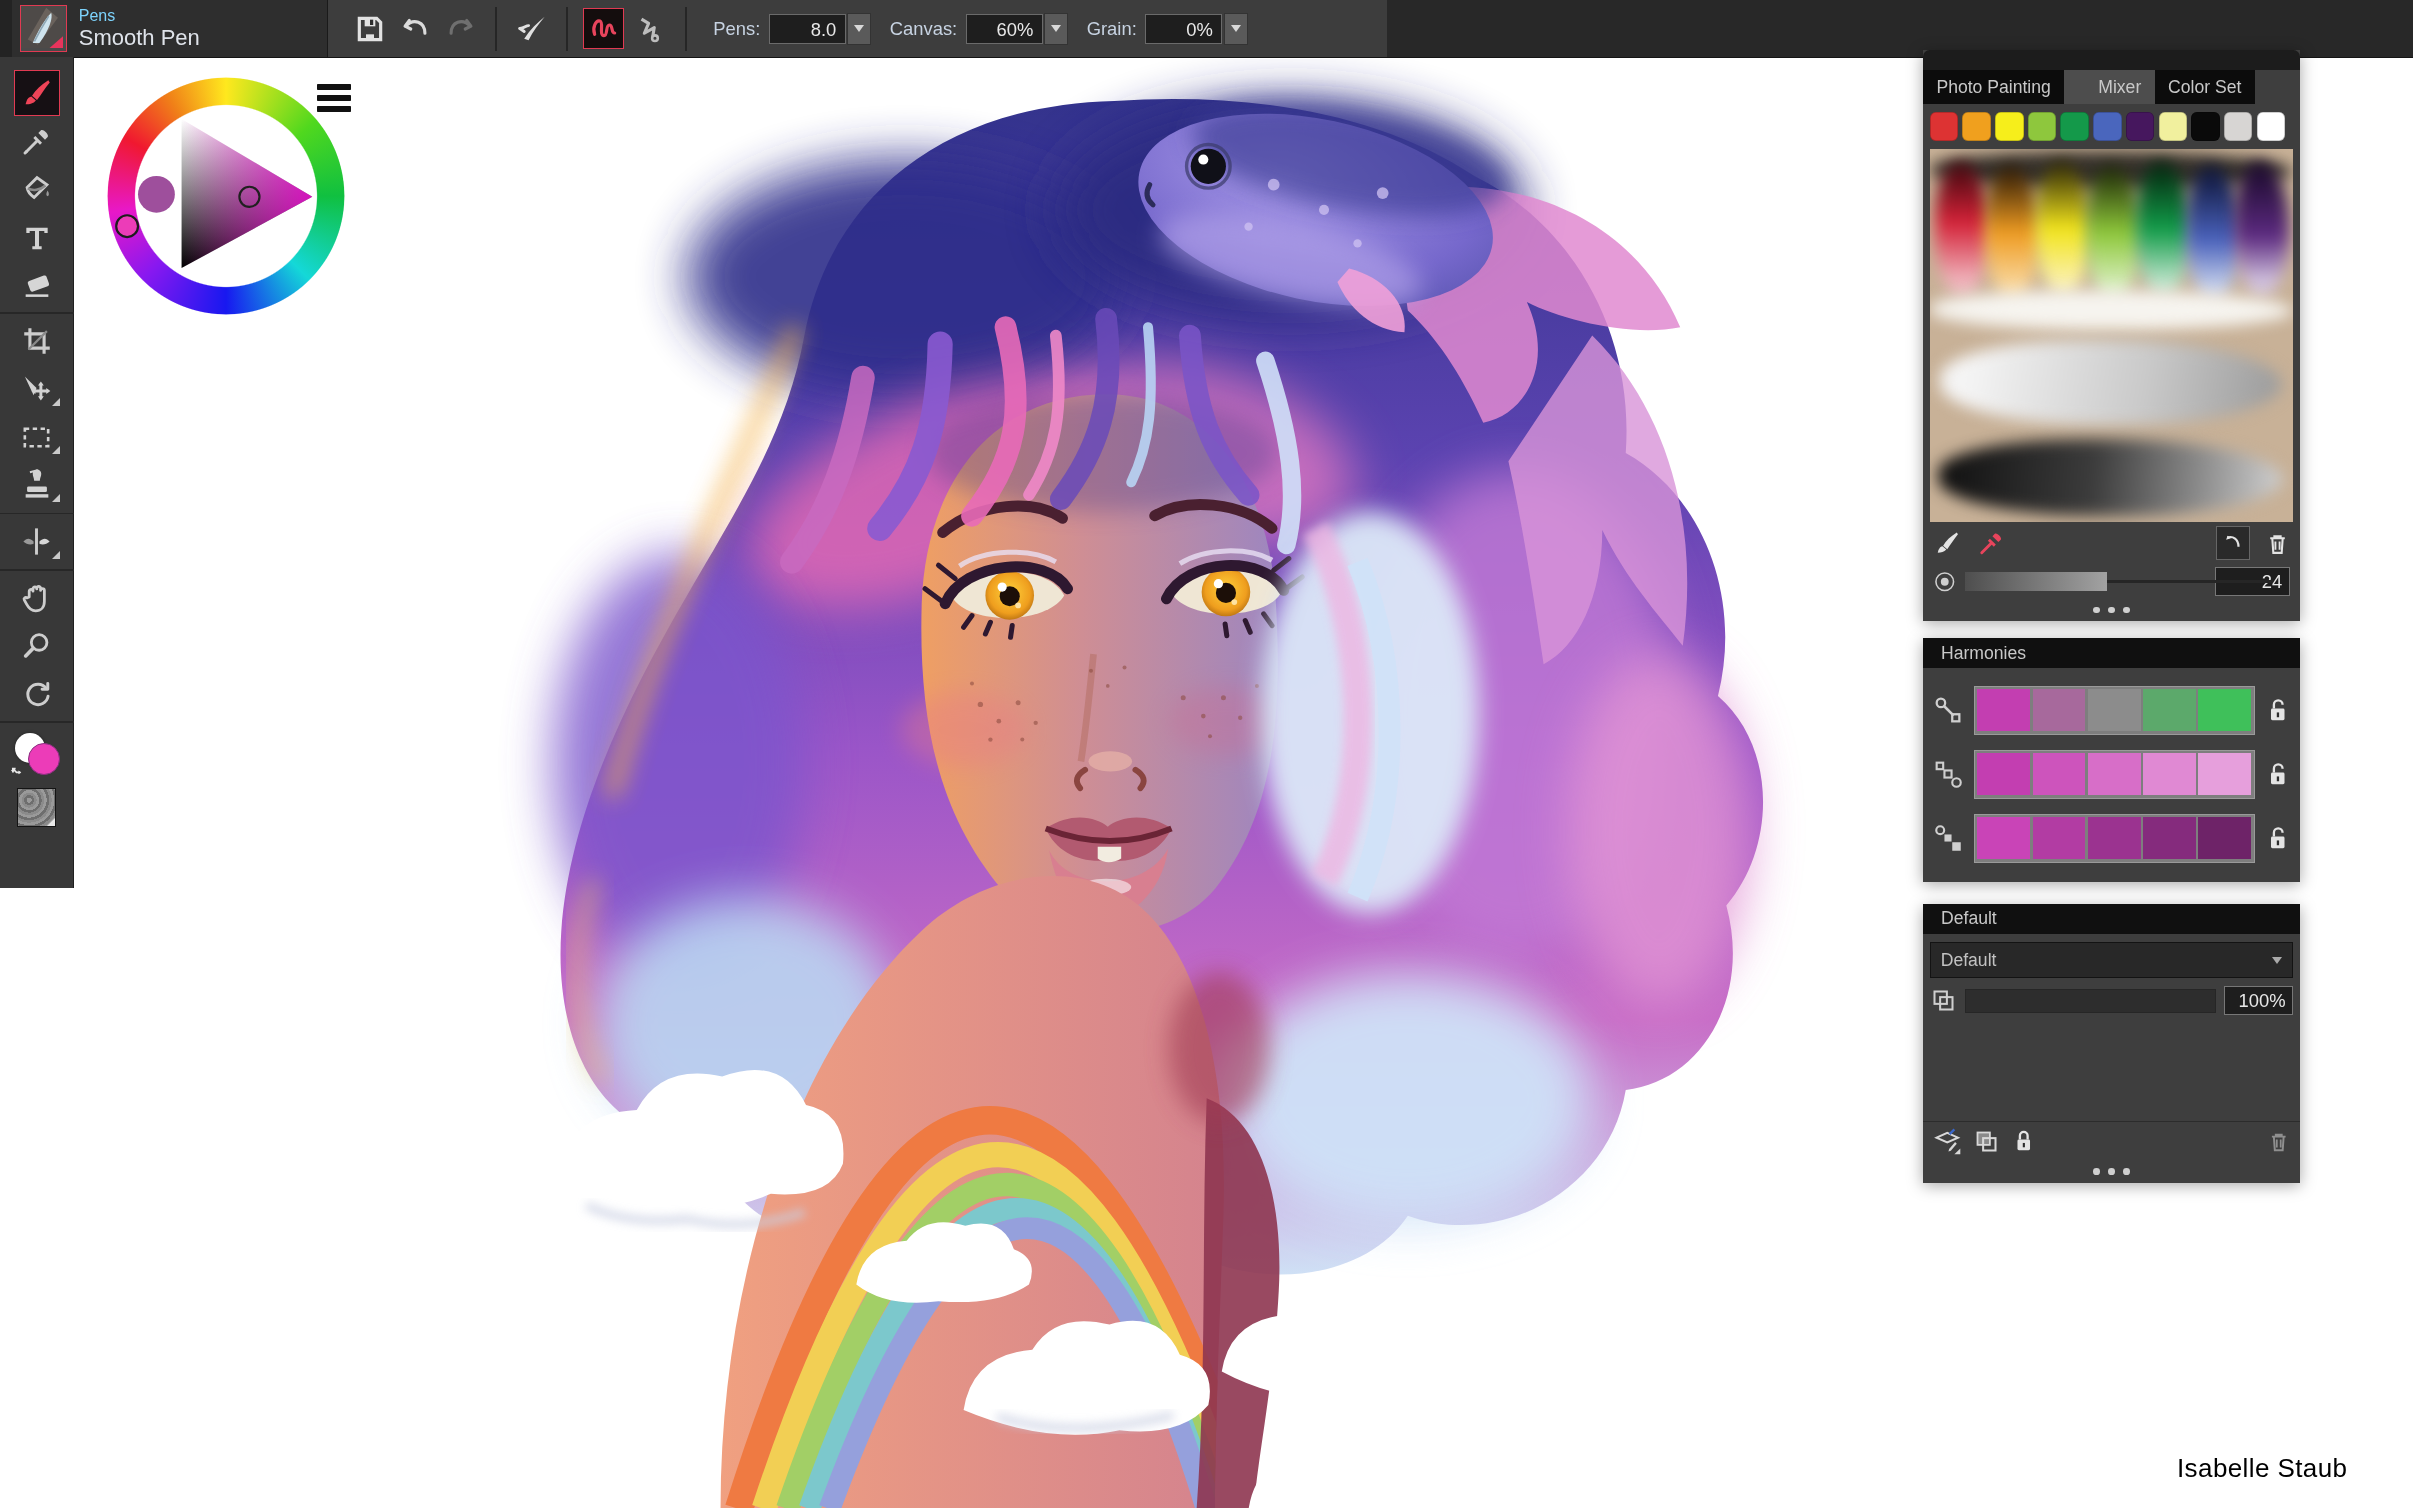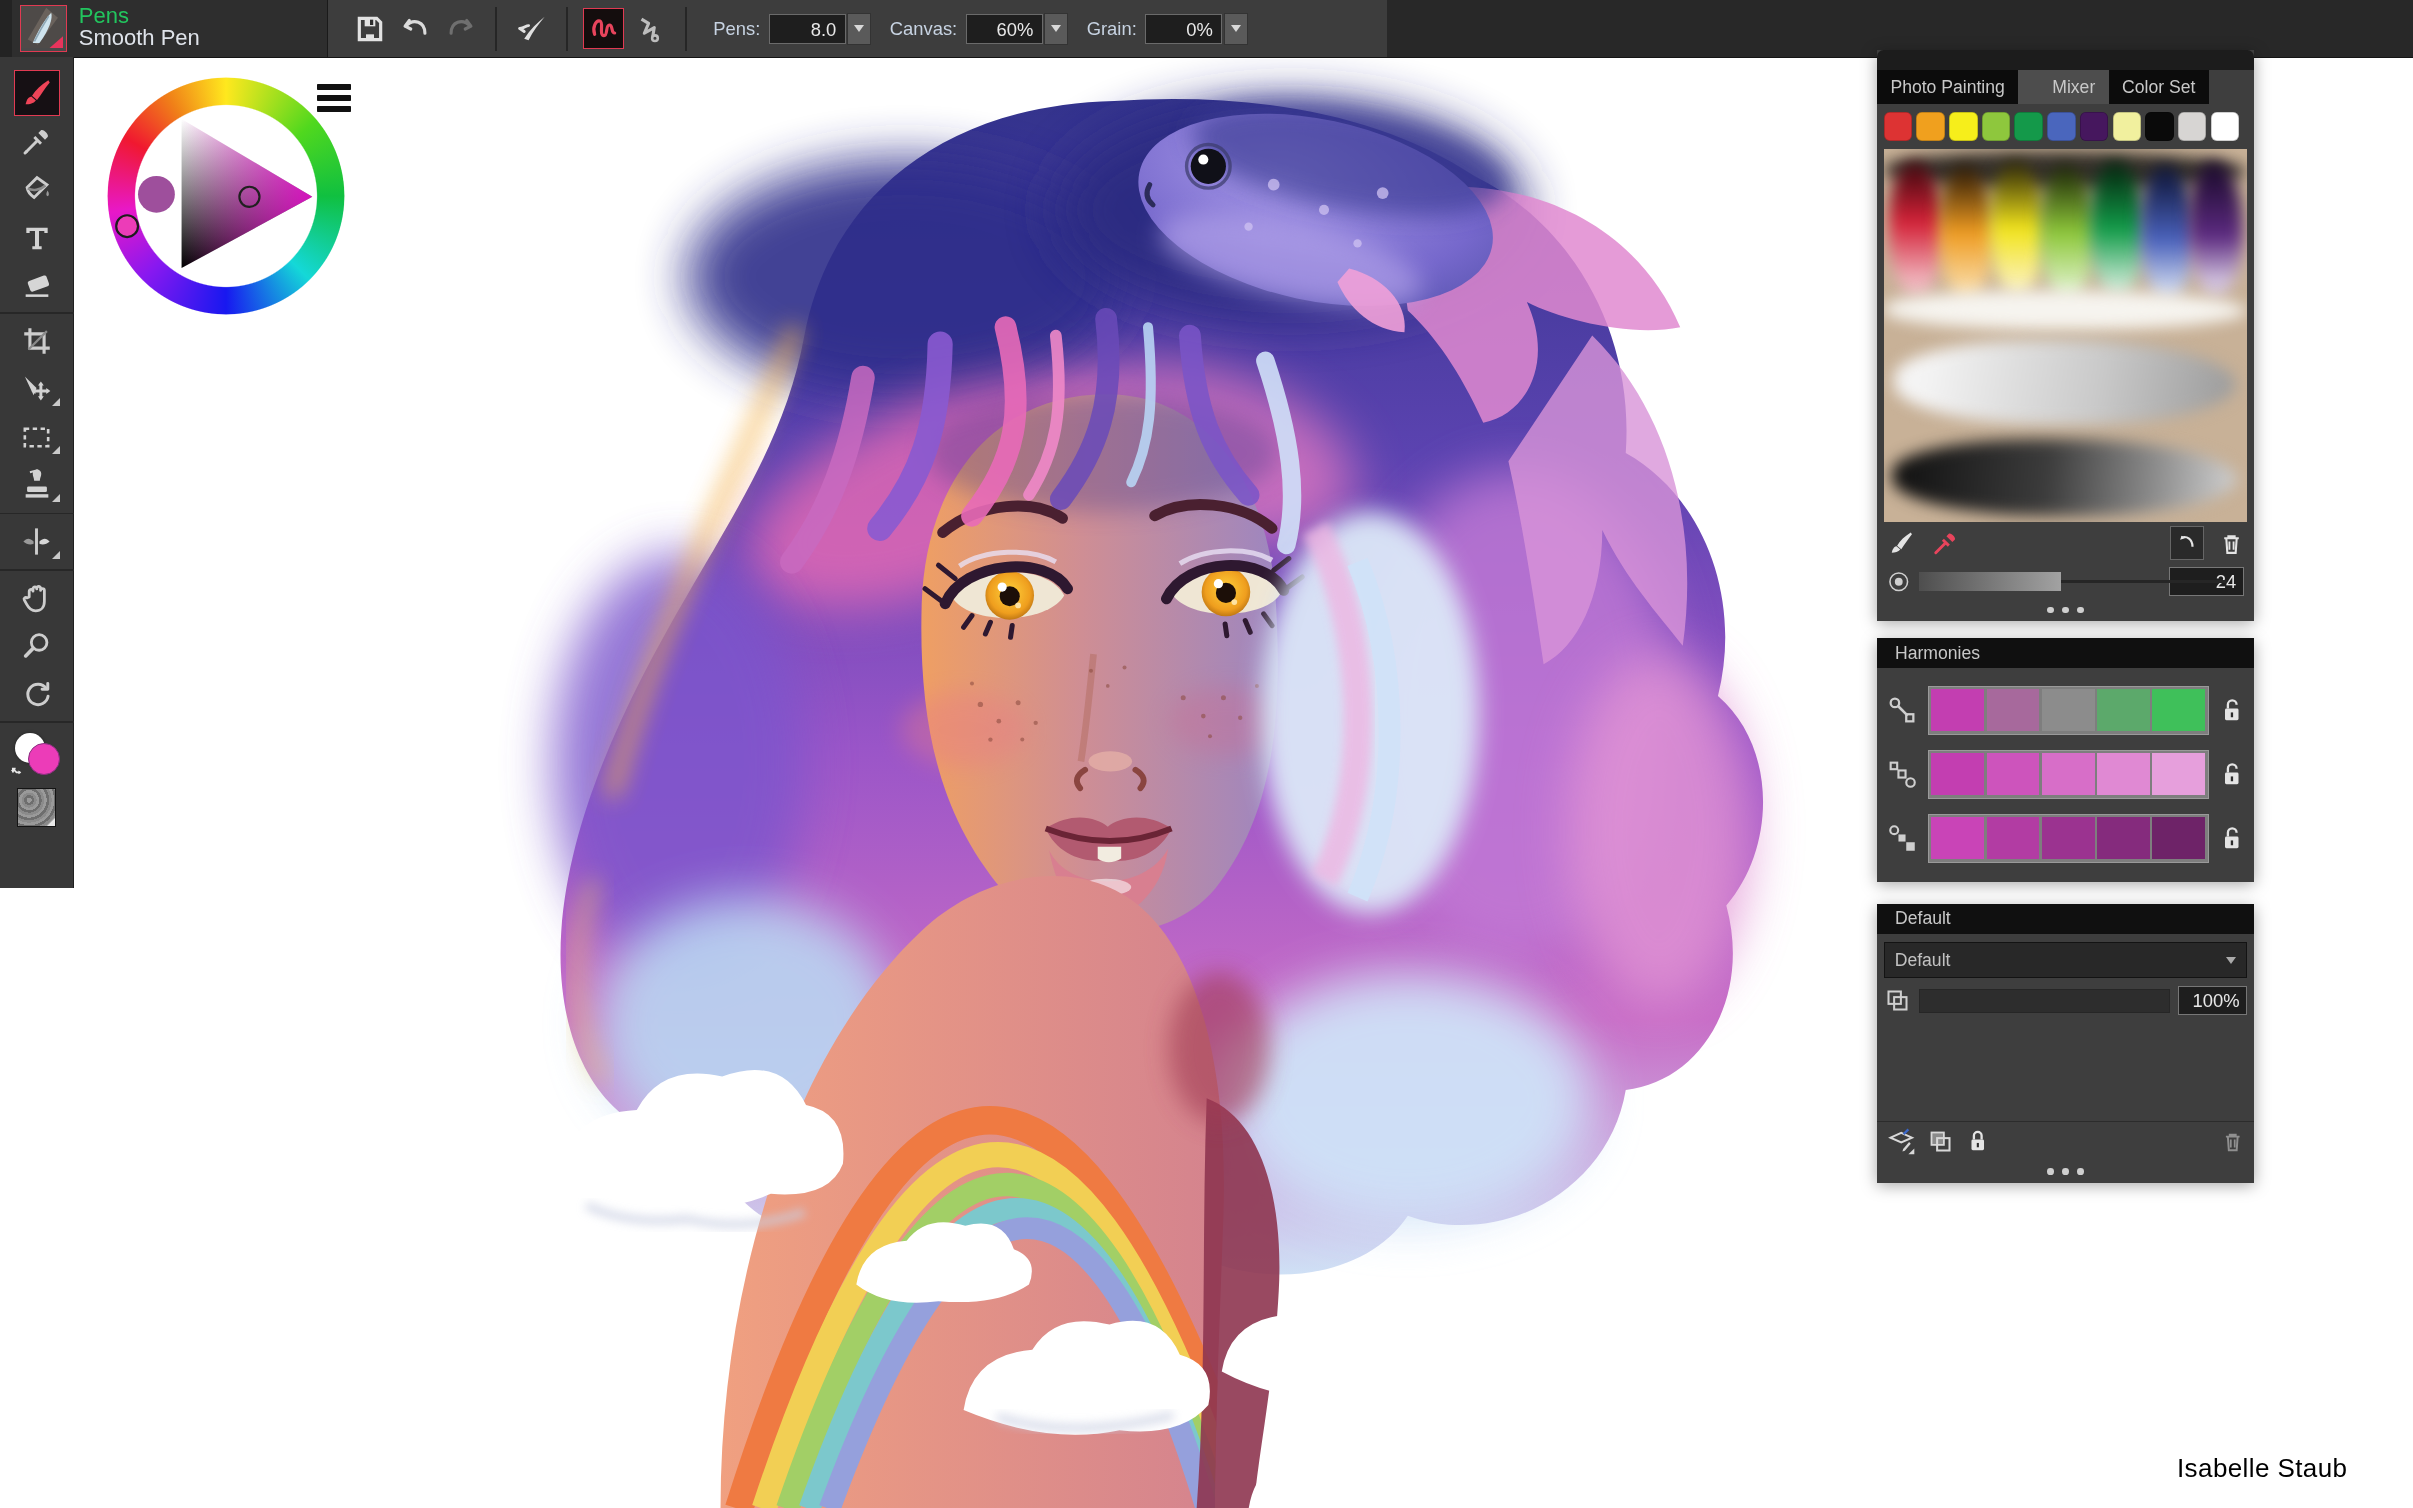--- a/index.html
+++ b/index.html
@@ -6,21 +6,21 @@
   body{font-family:"Liberation Sans",sans-serif;background:#fff;}
   #app{position:relative;width:2413px;height:1508px;background:#ffffff;overflow:hidden;}
 
   
   .topbar{position:absolute;left:0;top:0;width:2413px;height:57px;background:#272727;border-bottom:1.7px solid #141414;display:flex;}
   .brush-selector{width:327px;height:57px;background:#2e2e2e;display:flex;align-items:center;}
   .brush-selector .edge{width:11.7px;height:100%;background:#232323;}
   .brush-icon-box{width:45px;height:45px;margin-left:8.4px;border:1.7px solid #e13a52;background:#4a4a4a;position:relative;overflow:hidden;}
   .brush-icon-box svg{position:absolute;left:0;top:0;}
   .bs-labels{margin-left:11.7px;display:flex;flex-direction:column;justify-content:center;}
-  .bs-cat{font-size:22px;color:#22c55e;line-height:18.4px;}
+  .bs-cat{font-size:16px;color:#7dd3fc;line-height:18.4px;}
   .bs-name{font-size:22px;color:#dfe3ea;line-height:25px;}
   .property-bar{flex:0 0 1060px;height:57px;background:#3d3d3d;border-left:1.7px solid #1a1a1a;display:flex;align-items:center;gap:6.7px;padding-left:22px;box-sizing:border-box;}
   .pb-icon{width:39px;height:39px;display:flex;align-items:center;justify-content:center;cursor:pointer;}
   .pb-sep{width:1.7px;height:44px;background:#262626;margin:0 8.4px;}
   .squiggle-box{width:39px;height:39px;border:1.7px solid #e13a52;background:#140d0d;display:flex;align-items:center;justify-content:center;}
   .pb-group{display:flex;align-items:center;margin-left:11.7px;}
   .pb-label{font-size:18.4px;color:#c7d3e2;margin-right:8.4px;}
   .pb-value{width:77px;height:30px;background:#1e1e1e;border:0.8px solid #6a6a6a;color:#e8e8e8;font-size:18.4px;text-align:right;line-height:30px;padding-right:8.4px;box-sizing:border-box;}
   .pb-arrow{width:22px;height:30px;background:#5a5a5a;border:0.8px solid #333;margin-left:1.7px;display:flex;align-items:center;justify-content:center;cursor:pointer;}
   .tri-down{width:0;height:0;border-left:5.9px solid transparent;border-right:5.9px solid transparent;border-top:7.5px solid #d8d8d8;}
@@ -46,21 +46,21 @@
   .cw-ring{position:absolute;left:0;top:0;width:238px;height:238px;border-radius:50%;
     background:conic-gradient(from 0deg,#ffe81e,#50d81e 50deg,#10c040 90deg,#14d8d8 135deg,#1818f0 180deg,#8818f0 225deg,#e818c8 262deg,#f01830 300deg,#f08018 330deg,#ffe81e 360deg);
     -webkit-mask:radial-gradient(closest-side,transparent 76%,#000 77% 99%,transparent 100%);
     mask:radial-gradient(closest-side,transparent 76%,#000 77% 99%,transparent 100%);
     box-shadow:0 0 15px rgba(0,0,0,.08);}
   .cw-svg{position:absolute;left:0;top:0;}
   .hamburger{position:absolute;left:210px;top:6.7px;width:34px;height:28.5px;display:flex;flex-direction:column;justify-content:space-between;cursor:pointer;}
   .hamburger div{height:5.9px;background:#111;border-radius:0.8px;}
 
   
-  .right-stack{position:absolute;left:1877px;top:50px;width:377px;}
+  .right-stack{position:absolute;left:1923px;top:50px;width:377px;}
   .panel{background:#3e3e3e;box-shadow:0 3.4px 15px rgba(0,0,0,.35);}
   .panel-top-strip{height:20px;background:#1c1c1c;border-radius:6.7px 6.7px 0 0;}
   .tab-row{height:34px;display:flex;align-items:stretch;background:#3e3e3e;}
   .tab{font-size:17.6px;color:#c8c8c8;display:flex;align-items:center;padding:0 13.4px;cursor:pointer;}
   .tab.inactive{background:#0c0c0c;}
   .tab.active{background:#4d4d4d;padding-left:34px;}
   .tab-fill{flex:1;background:#3e3e3e;}
   .swatch-row{height:45px;display:flex;align-items:center;gap:4.2px;padding:0 6.7px;}
   .swatch-row .swatch{width:28.5px;height:28.5px;border-radius:5.9px;box-shadow:inset 0 0 0 0.8px rgba(0,0,0,.25);cursor:pointer;}
   .mixer-pad{position:relative;margin:0 6.7px;height:373px;overflow:hidden;cursor:crosshair;}

